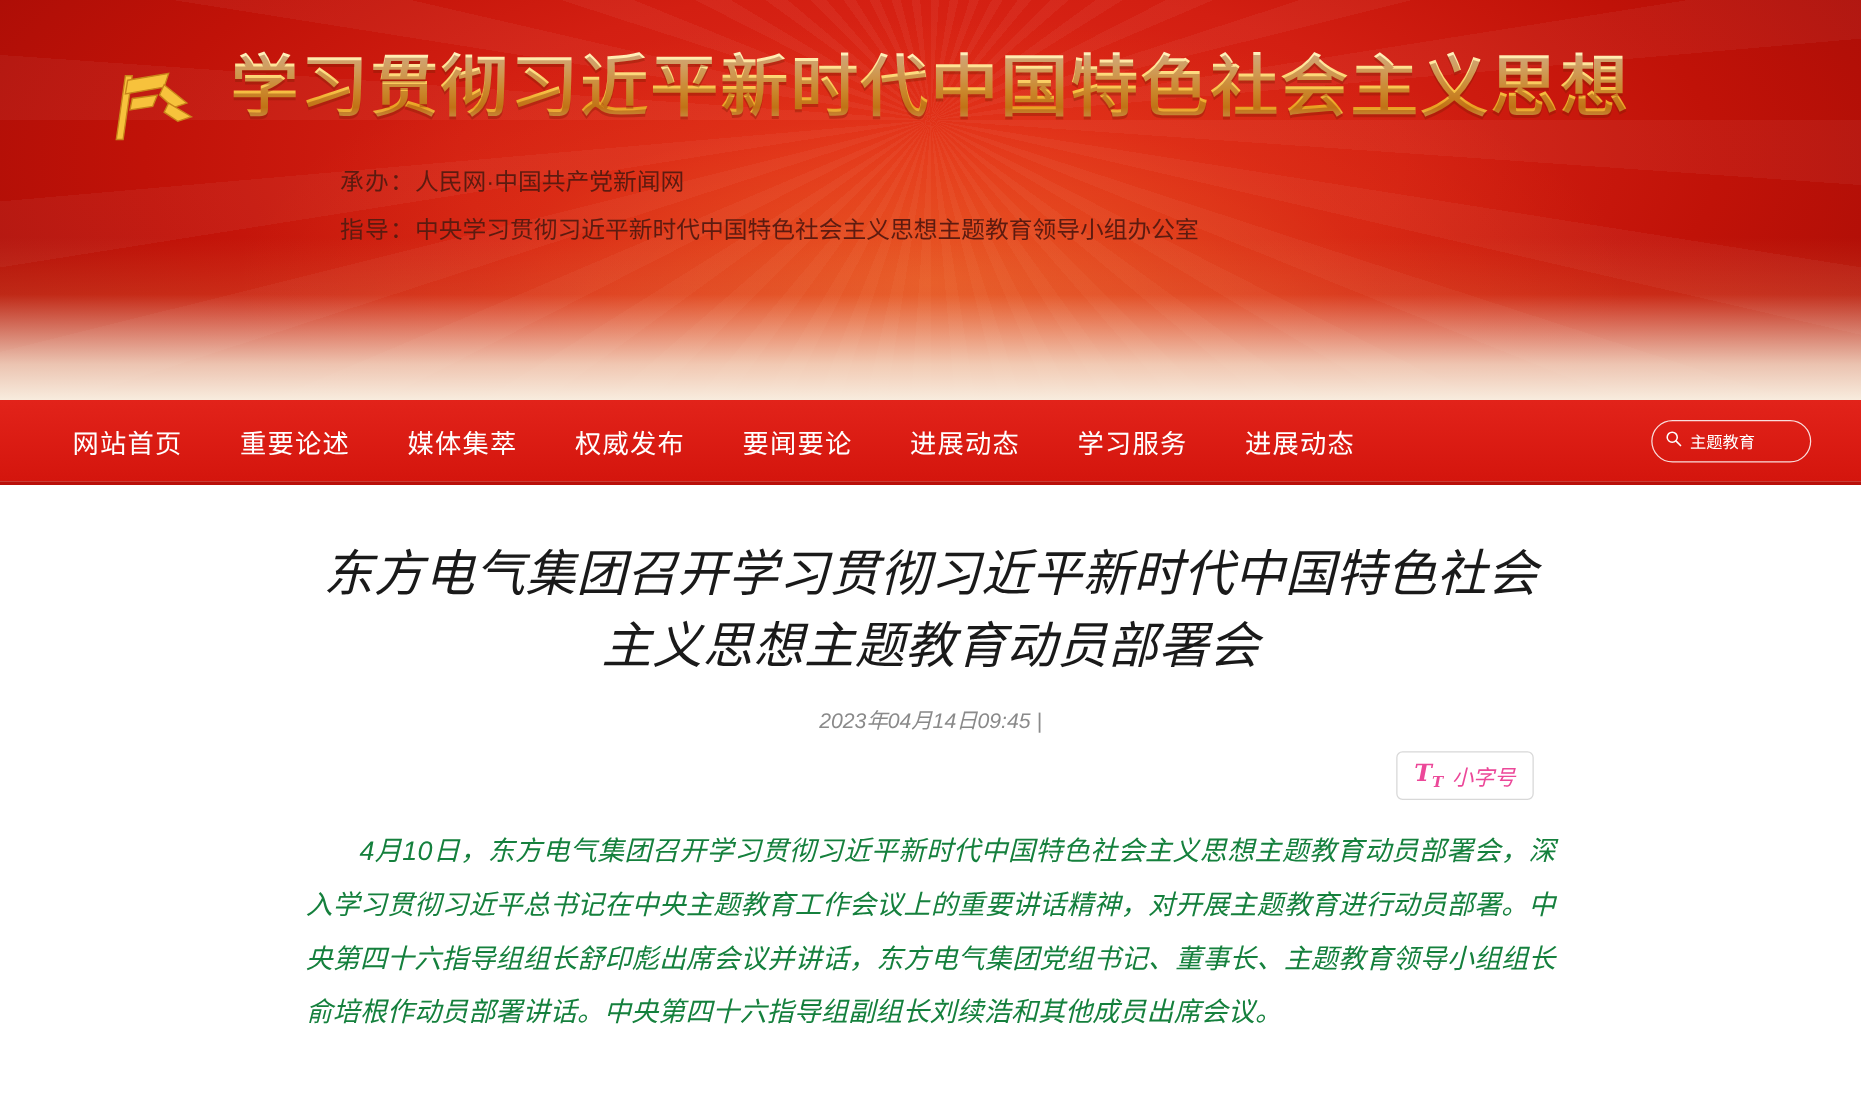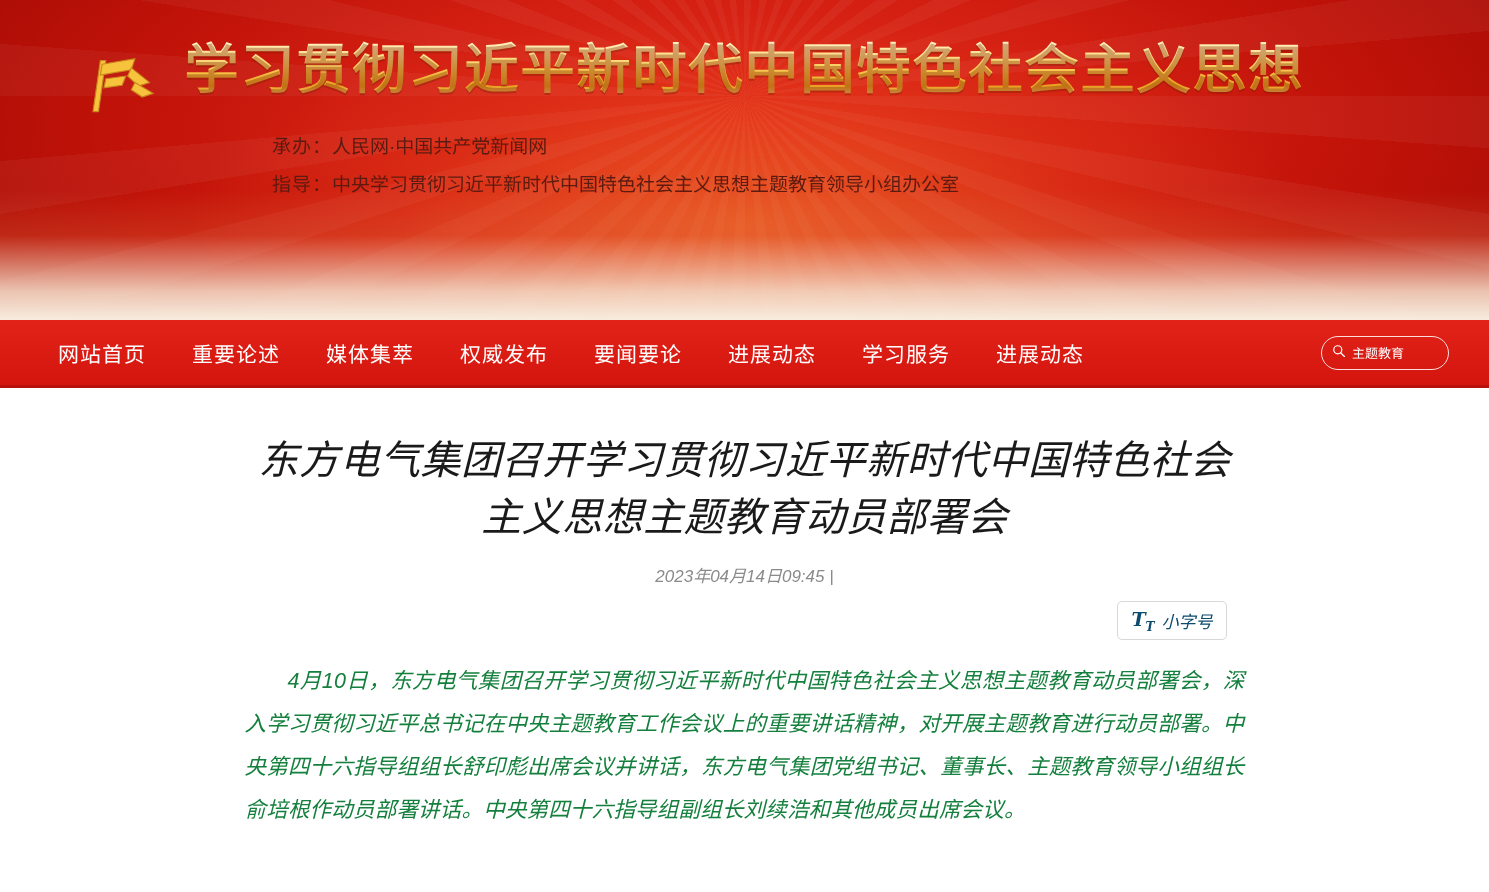--- a/index.html
+++ b/index.html
@@ -151,21 +151,21 @@
   .fontsize-btn {
     margin-top: 14px;
     margin-right: 18px;
     float: right;
     display: inline-flex;
     align-items: flex-start;
     gap: 7px;
     border: 1px solid #d8d8d8;
     border-radius: 5px;
     padding: 6px 13px;
-    color: #0c4a6e;
+    color: #ec4899;
     font-size: 17px;
     background: #fff;
     cursor: pointer;
   }
   .fontsize-btn .tt {
     font-family: "DejaVu Serif", "Liberation Serif", serif;
     font-weight: bold;
     font-size: 19px;
   }
   .fontsize-btn .tt sub { font-size: 12px; }

